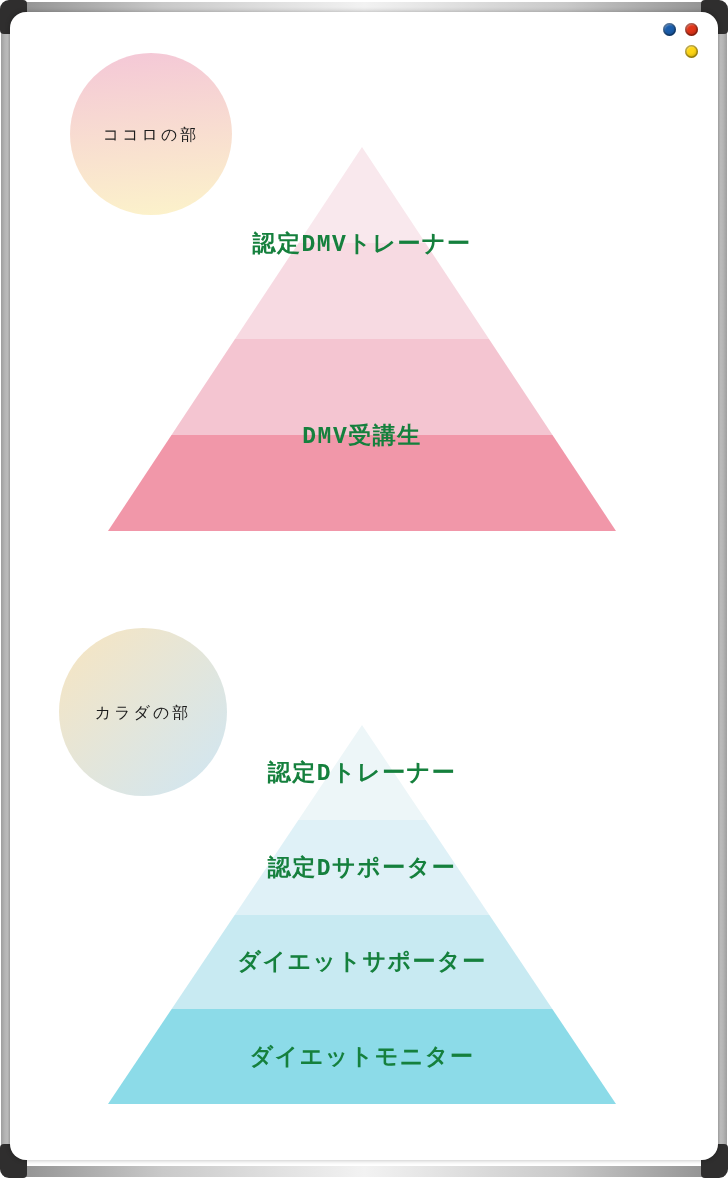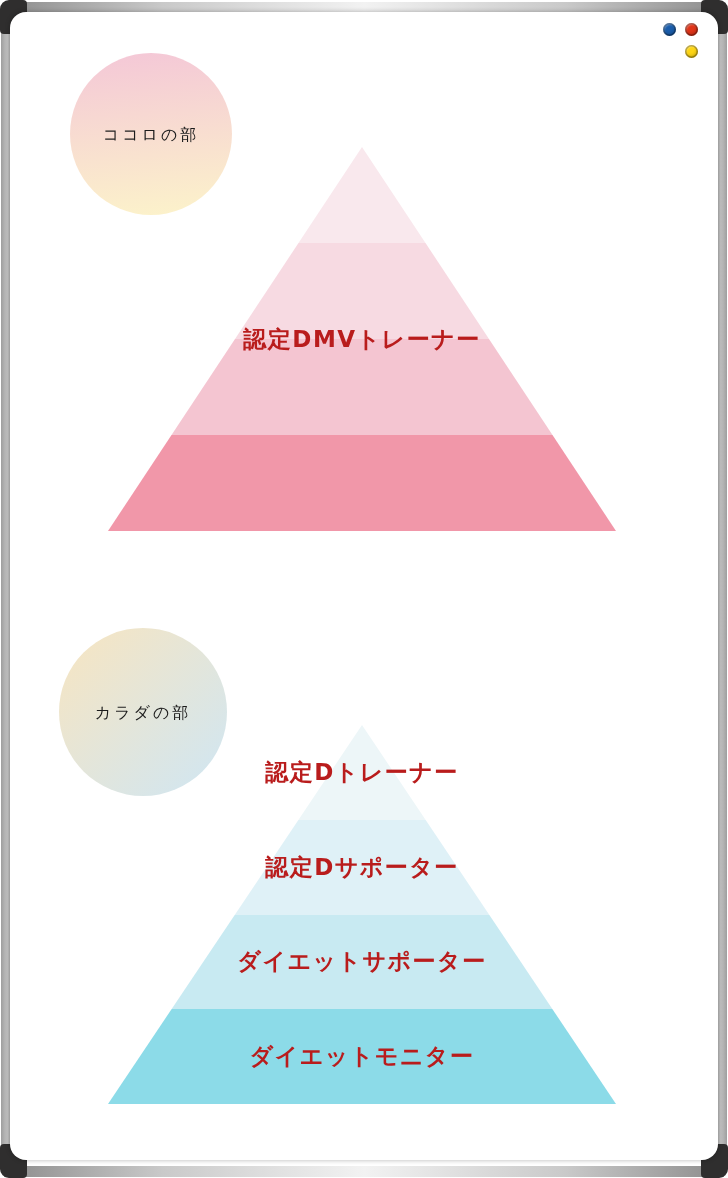--- a/index.html
+++ b/index.html
@@ -38,21 +38,21 @@
   .badge-karada{left:59px;top:628px;width:168px;height:168px;}
   
   .pyramid{position:absolute;left:108px;width:508px;}
   .pyramid-kokoro{top:147px;height:384px;}
   .pyramid-karada{top:725px;height:379px;}
   .pyr-bg{position:absolute;inset:0;display:flex;flex-direction:column;
     clip-path:polygon(50% 0, 100% 100%, 0 100%);}
   .pyr-tier{flex:1 1 0;}
   .pyr-labels{position:absolute;inset:0;display:flex;flex-direction:column;}
   .pyr-row{flex:1 1 0;display:flex;align-items:center;justify-content:center;}
-  .pyr-label{font-size:23px;font-weight:700;letter-spacing:1.5px;color:#b91c1c;white-space:nowrap;}
+  .pyr-label{font-size:23px;font-weight:700;letter-spacing:1.5px;color:#15803d;white-space:nowrap;font-family:Liberation Mono, monospace;}
 </style>
 </head>
 <body>
 
 <div class="stage">
 
   <div class="bar bar-top"></div>
   <div class="bar bar-bottom"></div>
   <div class="rail rail-left"></div>
   <div class="rail rail-right"></div>
@@ -75,20 +75,23 @@
     <div class="pyr-bg">
       <div class="pyr-tier" style="background-color: rgb(249, 232, 237);"></div>
       <div class="pyr-tier" style="background-color: rgb(247, 218, 226);"></div>
       <div class="pyr-tier" style="background-color: rgb(244, 197, 209);"></div>
       <div class="pyr-tier" style="background-color: rgb(241, 151, 169);"></div>
     </div>
     <div class="pyr-labels">
       <div class="pyr-row">
           <span class="pyr-label">認定DMVトレーナー</span>
         </div>
+      <div class="pyr-row">
+          <span class="pyr-label">DMV受講生</span>
+        </div>
     </div>
   </div>
 
   <div class="badge badge-karada" style="background: linear-gradient(135deg, rgb(248, 229, 192), rgb(207, 230, 244));">
     <span>カラダ</span>
     <span>の部</span>
   </div>
 
   <div class="pyramid pyramid-karada">
     <div class="pyr-bg">

